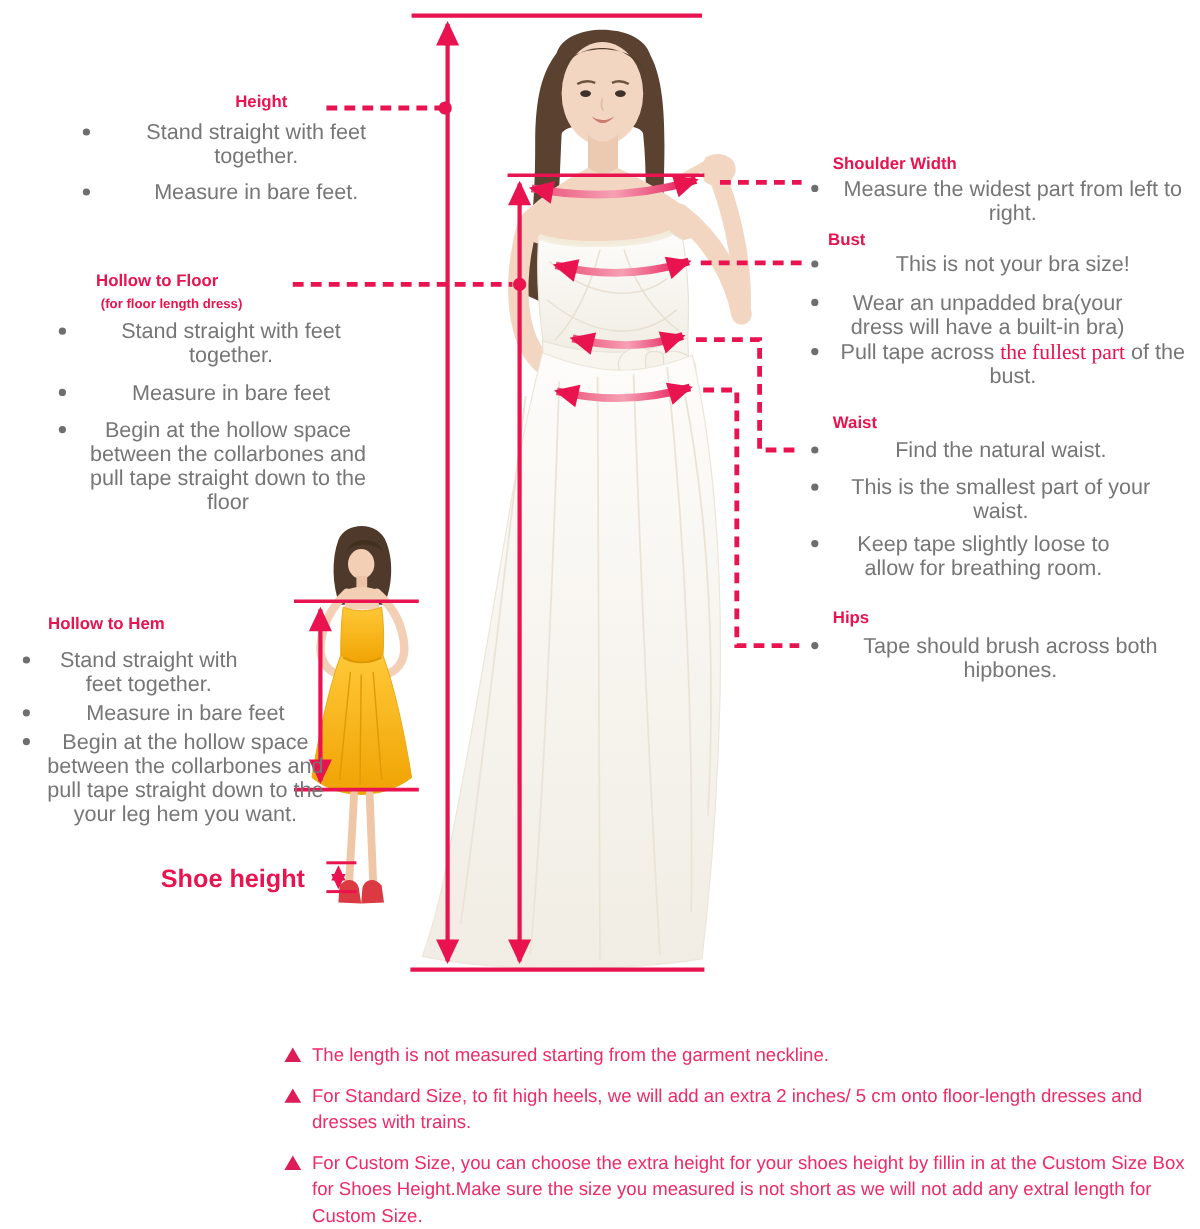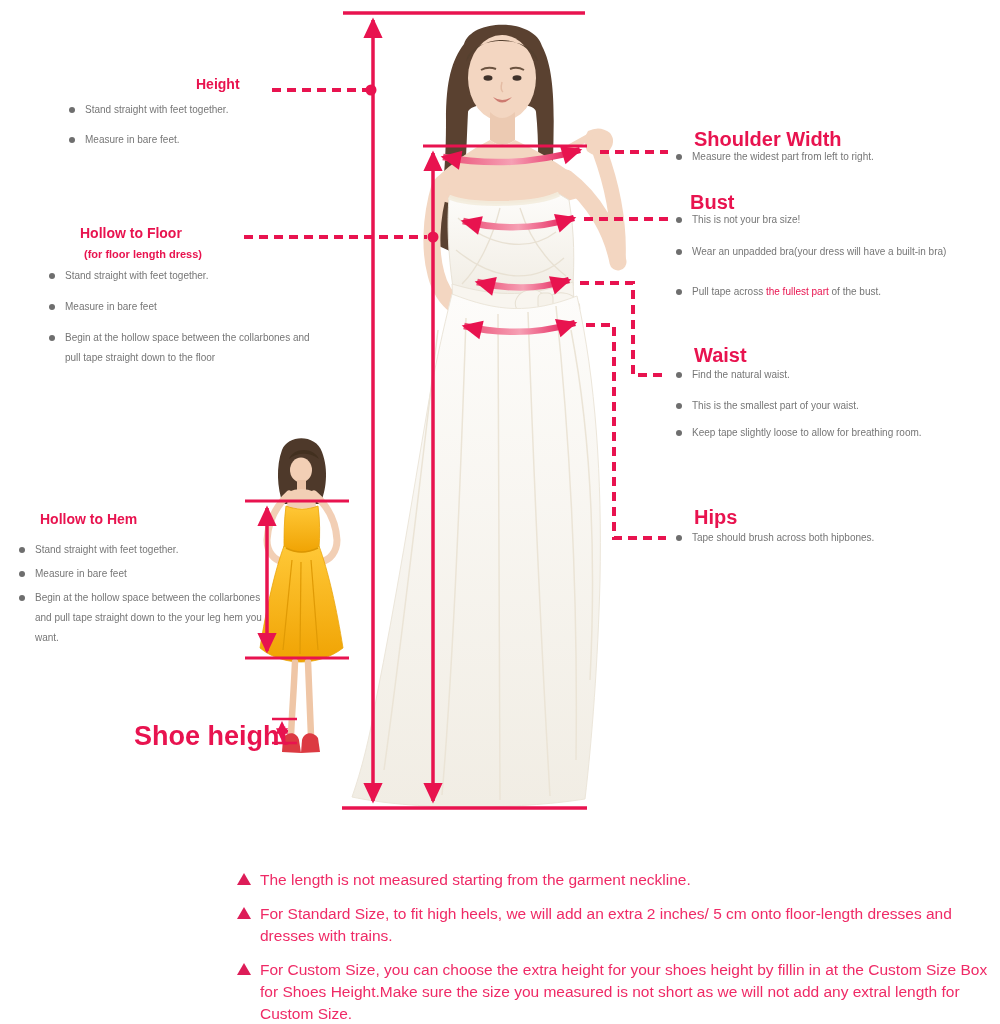--- a/index.html
+++ b/index.html
@@ -3,29 +3,29 @@
 <meta charset="utf-8">
 <style>
   :root{ --accent:#e8134f; --body:#767676; --note:#ef2a66; }
   html,body{margin:0;padding:0;}
   body{
     width:1000px;height:1024px;background:#ffffff;position:relative;overflow:hidden;
     font-family:"Liberation Sans", sans-serif;
   }
   .abs{position:absolute;}
   .title{font-weight:bold;color:var(--accent);font-size:14px;white-space:nowrap;}
-  .title-r{font-weight:bold;color:var(--accent);font-size:20px;white-space:nowrap;}
+  .title-r{font-weight:bold;color:var(--accent);font-size:14px;white-space:nowrap;}
   .subtitle{font-weight:bold;color:var(--accent);font-size:11px;white-space:nowrap;}
-  ul.meas{list-style:none;margin:0;padding:0;color:var(--body);font-size:10px;line-height:20px;}
+  ul.meas{list-style:none;margin:0;padding:0;color:var(--body);font-size:18px;line-height:20px;text-align:center;}
   ul.meas li{position:relative;margin-bottom:9px;}
   ul.left-list li{padding-left:23px;}
   ul.left-list li::before{content:"";position:absolute;left:7px;top:7px;width:6px;height:6px;border-radius:50%;background:#6e6e6e;}
   ul.right-list li{padding-left:16px;}
   ul.right-list li::before{content:"";position:absolute;left:0px;top:7px;width:6px;height:6px;border-radius:50%;background:#6e6e6e;}
-  .hl{color:var(--accent);}
+  .hl{color:var(--accent);font-family:Liberation Serif, serif;}
   .w178{max-width:178px;display:block;}
   .w262{max-width:262px;display:block;}
   #notes{position:absolute;left:237px;top:869px;width:765px;}
   .note{display:flex;gap:9px;color:var(--note);font-size:15.5px;line-height:22px;margin-bottom:12px;}
   .note .tri{width:0;height:0;border-left:7px solid transparent;border-right:7px solid transparent;
     border-bottom:12px solid #dd1d58;margin-top:4px;flex:0 0 auto;}
   .note .txt{max-width:740px;}
   svg{position:absolute;left:0;top:0;}
 </style>
 </head>
@@ -173,31 +173,31 @@
 <ul class="abs meas left-list" style="left:12px;top:540px;width:262px;">
   <li style="margin-bottom:4px;">
       <span class="w178">Stand straight with feet together.</span>
     </li>
   <li style="margin-bottom:4px;"><span>Measure in bare feet</span></li>
   <li>
       <span style="display:block;max-width:245px;">Begin at the hollow space between the collarbones and pull tape straight down to the your leg hem  you want.</span>
     </li>
 </ul>
 
-<div class="abs title" style="left:134px;top:721px;font-size:27px;">Shoe height</div>
+<div class="abs title" style="left:134px;top:721px;font-size:21px;">Shoe height</div>
 
 <div class="abs title-r" style="left:694px;top:128px;">Shoulder Width</div>
 <ul class="abs meas right-list" style="left:676px;top:147px;width:320px;">
   <li><span>Measure the widest part from left to right.</span></li>
 </ul>
 
 <div class="abs title-r" style="left:690px;top:191px;">Bust</div>
 <ul class="abs meas right-list" style="left:676px;top:210px;width:320px;">
   <li style="margin-bottom:12px;"><span>This is not your bra size!</span></li>
-  <li style="margin-bottom:20px;">
+  <li style="margin-bottom:1px;">
       <span class="w262">Wear an unpadded bra(your dress will have a built-in bra)</span>
     </li>
   <li><span>Pull tape across </span><span class="hl">the fullest part</span><span> of the bust.</span></li>
 </ul>
 
 <div class="abs title-r" style="left:694px;top:344px;">Waist</div>
 <ul class="abs meas right-list" style="left:676px;top:365px;width:300px;">
   <li style="margin-bottom:11px;"><span>Find the natural waist.</span></li>
   <li style="margin-bottom:7px;"><span>This is the smallest part of your waist.</span></li>
   <li>

